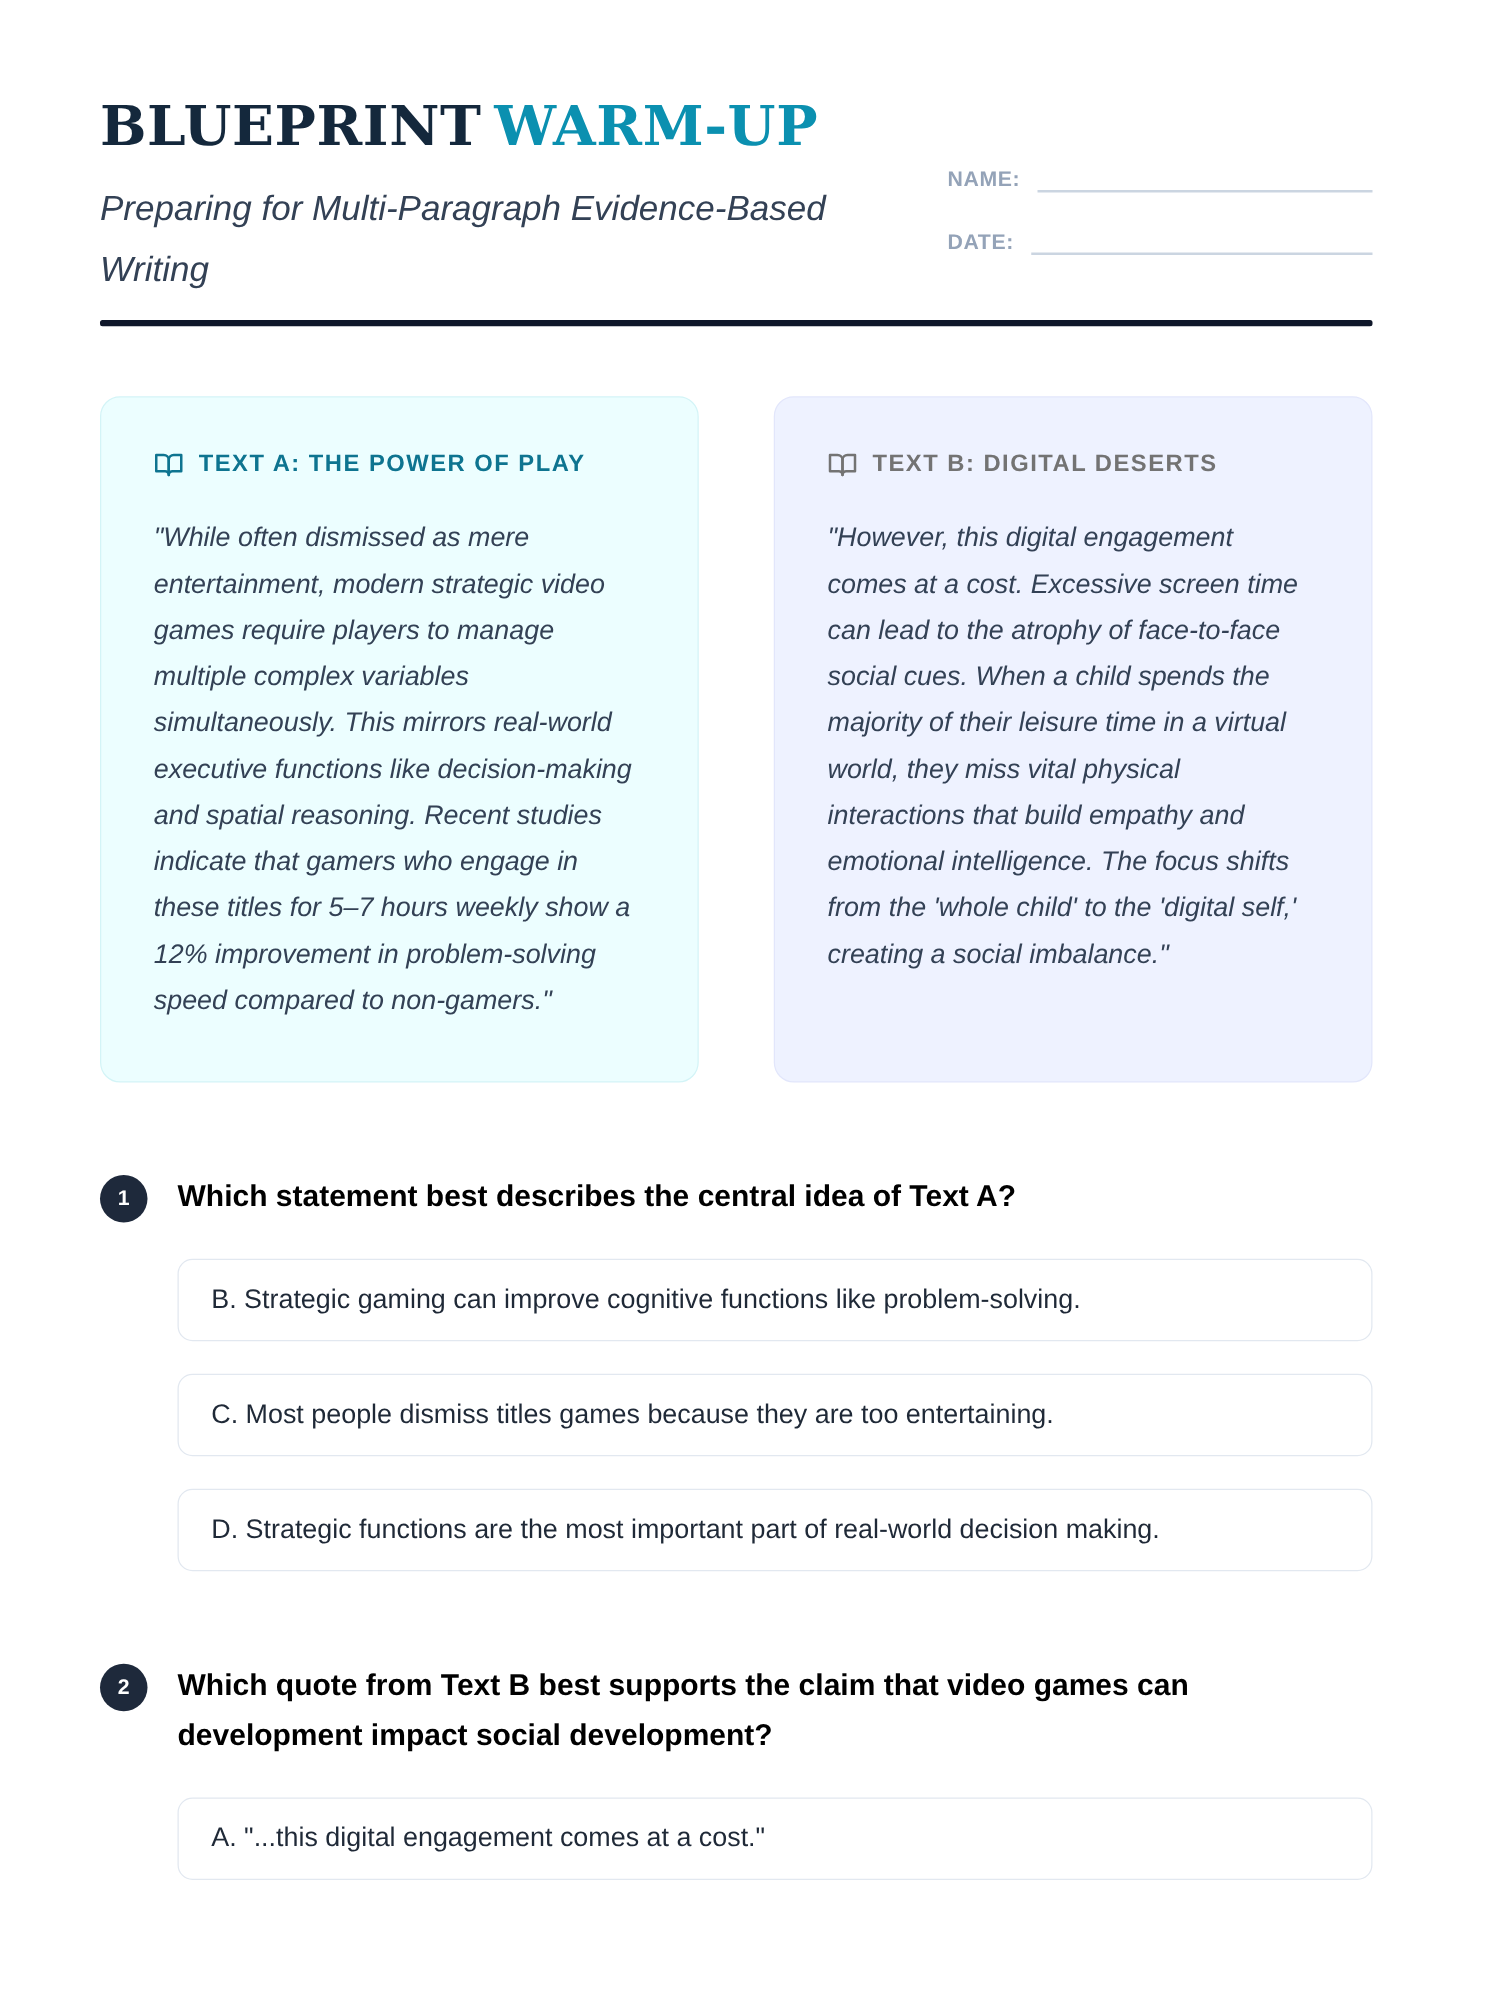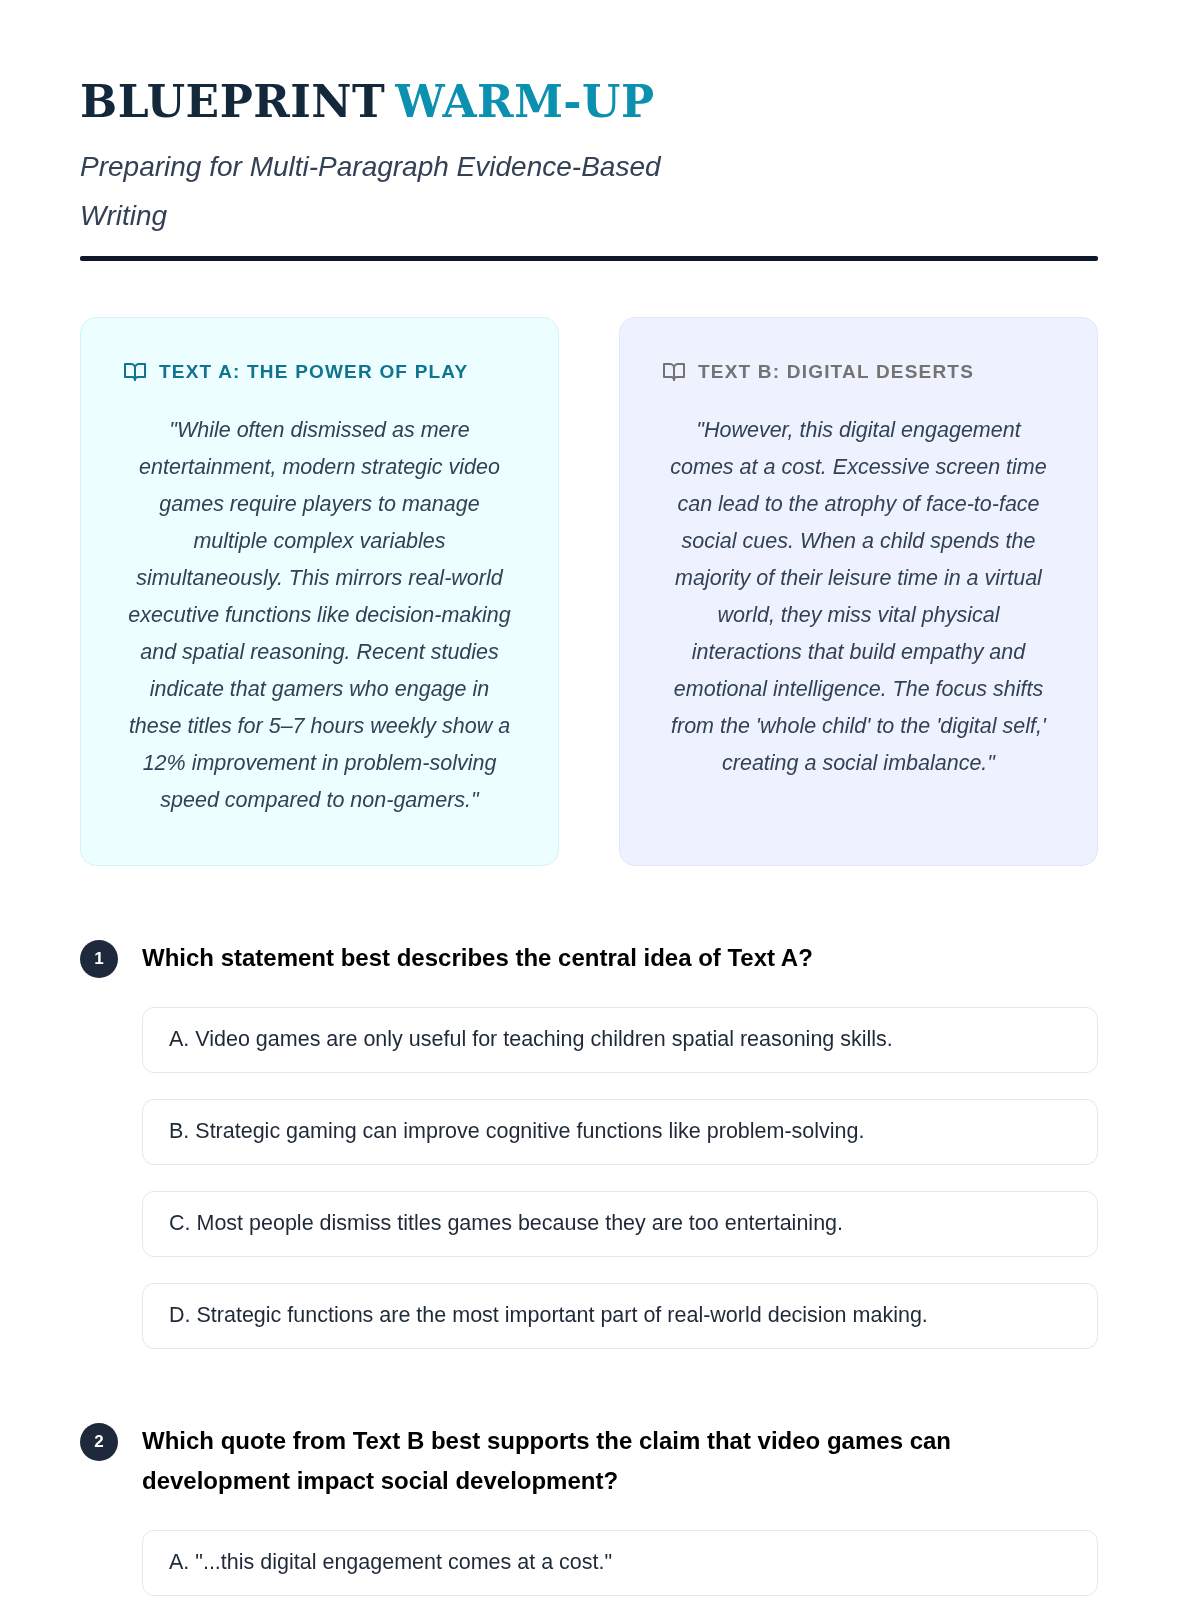--- a/index.html
+++ b/index.html
@@ -54,21 +54,20 @@
     background: #0f172a;
     border-radius: 2px;
   }
 
   
   .cards { display: flex; gap: 60px; margin-top: 56px; align-items: stretch; }
   .card {
     flex: 1;
     border-radius: 16px;
     padding: 42px 42px 46px 42px;
-    text-align: center;
   }
   .card-a { background: #ecfeff; border: 1px solid #d3f4f7; }
   .card-b { background: #eef2ff; border: 1px solid #e2e6fb; }
   .card-head { display: flex; align-items: center; margin-bottom: 28px; }
   .card-head .icon { width: 24px; height: 24px; margin-right: 12px; flex-shrink: 0; }
   .card-title {
     font-size: 19px;
     font-weight: 700;
     letter-spacing: 1.2px;
   }
@@ -122,20 +121,30 @@
 </head>
 <body>
 
 <div class="page">
 
   <div class="header">
     <div class="header-left">
       <h1 class="page-title"><span>BLUEPRINT</span><span class="accent">WARM-UP</span></h1>
       <div class="subtitle">Preparing for Multi-Paragraph Evidence-Based Writing</div>
     </div>
+    <div class="header-right">
+      <div class="field-row">
+        <span class="field-label">NAME:</span>
+        <span class="field-line"></span>
+      </div>
+      <div class="field-row">
+        <span class="field-label">DATE:</span>
+        <span class="field-line"></span>
+      </div>
+    </div>
   </div>
   <div class="rule"></div>
 
   <div class="cards">
     <div class="card card-a">
       <div class="card-head">
         <span class="icon">
           <svg viewBox="0 0 24 24" width="24" height="24" fill="none" stroke="currentColor" stroke-width="2" stroke-linecap="round" stroke-linejoin="round">
             <path d="M2 4h6a4 4 0 0 1 4 4v12a3 3 0 0 0-3-3H2z"></path>
             <path d="M22 4h-6a4 4 0 0 0-4 4v12a3 3 0 0 1 3-3h7z"></path>
@@ -159,21 +168,20 @@
       <div class="card-body">"However, this digital engagement comes at a cost. Excessive screen time can lead to the atrophy of face-to-face social cues. When a child spends the majority of their leisure time in a virtual world, they miss vital physical interactions that build empathy and emotional intelligence. The focus shifts from the 'whole child' to the 'digital self,' creating a social imbalance."</div>
     </div>
   </div>
 
   <div class="question">
     <div class="q-head">
       <div class="q-badge">1</div>
       <div class="q-prompt">Which statement best describes the central idea of Text A?</div>
     </div>
     <div class="options">
-      <div class="option">A. Video games are only useful for teaching children spatial reasoning skills.</div>
       <div class="option">B. Strategic gaming can improve cognitive functions like problem-solving.</div>
       <div class="option">C. Most people dismiss titles games because they are too entertaining.</div>
       <div class="option">D. Strategic functions are the most important part of real-world decision making.</div>
     </div>
   </div>
 
   <div class="question">
     <div class="q-head">
       <div class="q-badge">2</div>
       <div class="q-prompt">Which quote from Text B best supports the claim that video games can development impact social development?</div>

